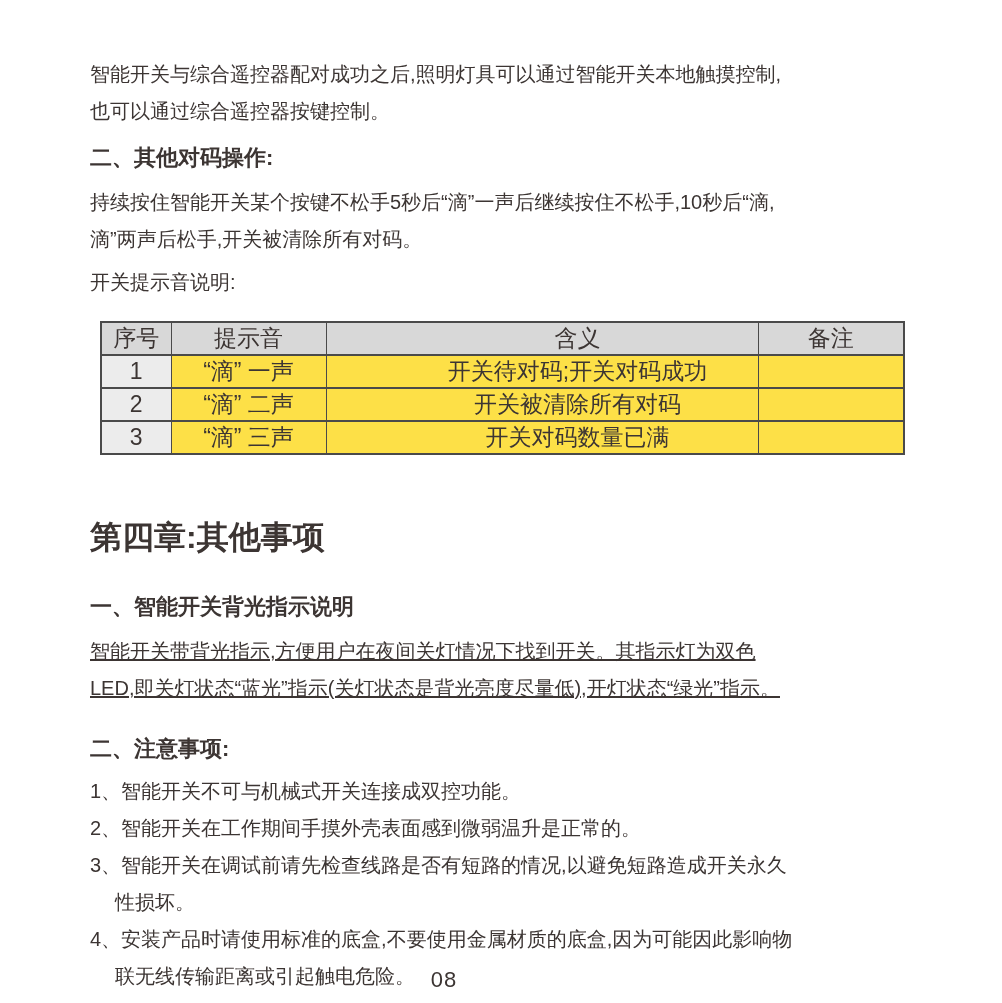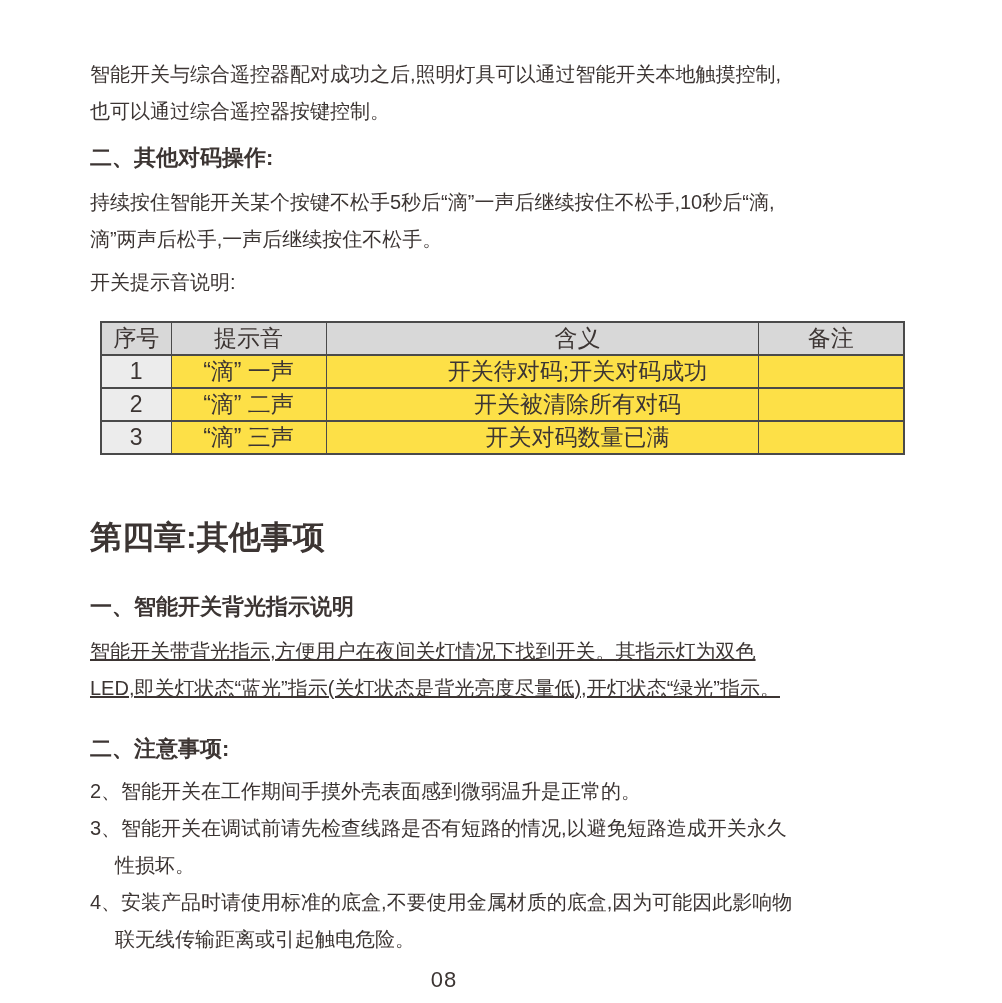--- a/index.html
+++ b/index.html
@@ -97,21 +97,21 @@
 </head>
 <body>
 
 <div class="page">
   <div class="content">
 
     <p class="body-text intro">智能开关与综合遥控器配对成功之后,照明灯具可以通过智能开关本地触摸控制,也可以通过综合遥控器按键控制。</p>
 
     <h2 class="section-title">二、其他对码操作:</h2>
 
-    <p class="body-text">持续按住智能开关某个按键不松手5秒后“滴”一声后继续按住不松手,10秒后“滴,滴”两声后松手,一声后继续按住不松手。</p>
+    <p class="body-text">持续按住智能开关某个按键不松手5秒后“滴”一声后继续按住不松手,10秒后“滴,滴”两声后松手,开关被清除所有对码。</p>
 
     <p class="body-text table-label">开关提示音说明:</p>
 
     <table class="beep-table">
       <thead>
         <tr>
           <th class="col-no">序号</th>
           <th class="col-sound">提示音</th>
           <th class="col-meaning">含义</th>
           <th class="col-remark">备注</th>
@@ -141,20 +141,21 @@
 
     <h1 class="chapter-title">第四章:其他事项</h1>
 
     <h2 class="section-title sub-title">一、智能开关背光指示说明</h2>
 
     <p class="body-text backlight-body">智能开关带背光指示,方便用户在夜间关灯情况下找到开关。其指示灯为双色LED,即关灯状态“蓝光”指示(关灯状态是背光亮度尽量低),开灯状态“绿光”指示。</p>
 
     <h2 class="section-title notes-title">二、注意事项:</h2>
 
     <ul class="notes-list">
+      <li>1、智能开关不可与机械式开关连接成双控功能。</li>
       <li>2、智能开关在工作期间手摸外壳表面感到微弱温升是正常的。</li>
       <li>3、智能开关在调试前请先检查线路是否有短路的情况,以避免短路造成开关永久性损坏。</li>
       <li>4、安装产品时请使用标准的底盒,不要使用金属材质的底盒,因为可能因此影响物联无线传输距离或引起触电危险。</li>
     </ul>
 
   </div>
 
   <div class="footer">08</div>
 </div>
 

